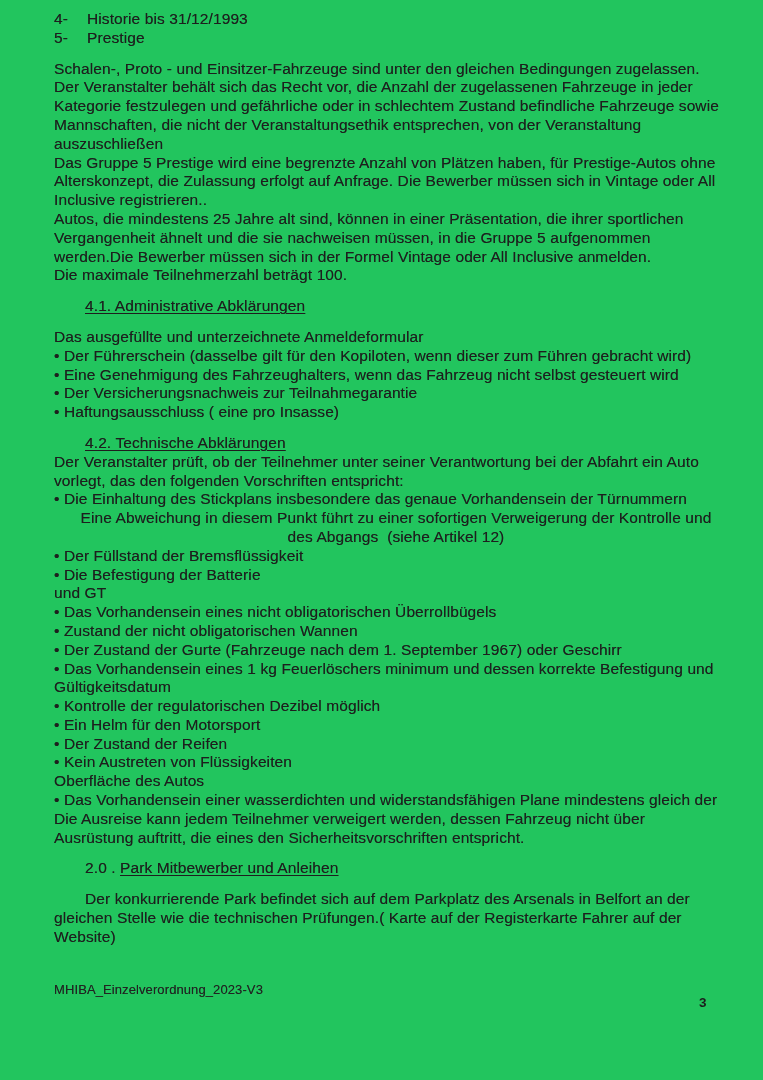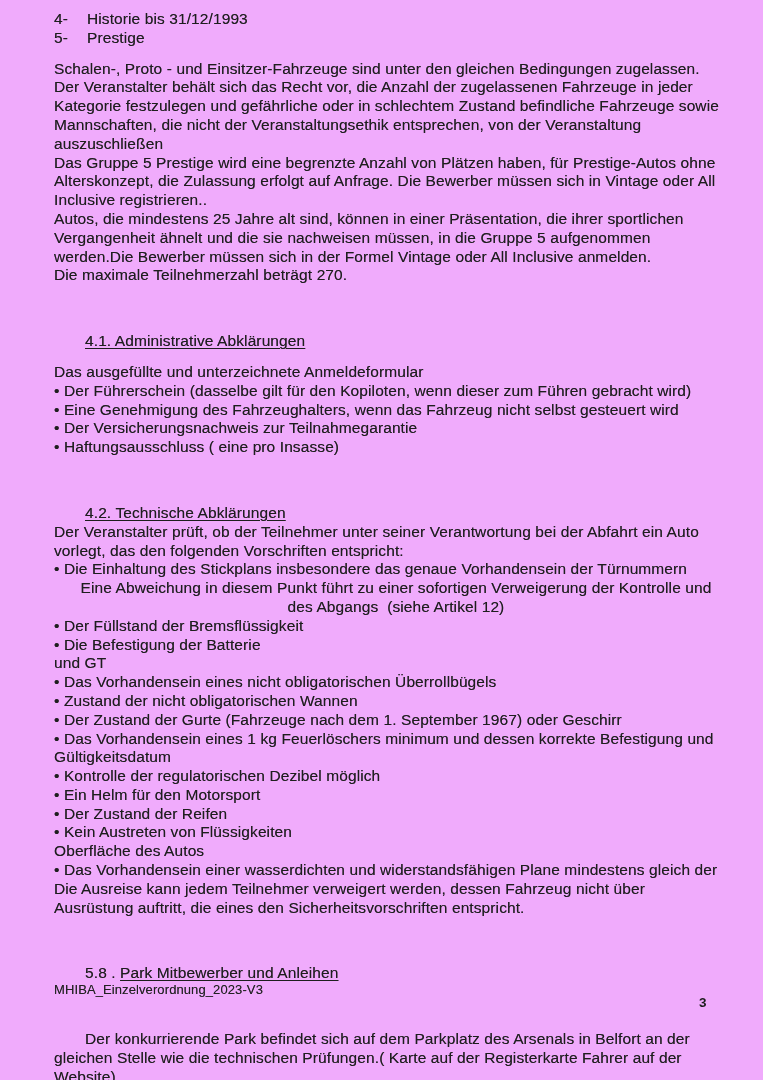--- a/index.html
+++ b/index.html
@@ -11,37 +11,37 @@
     width: 763px;
     height: 1080px;
     position: relative;
     overflow: hidden;
     font-family: "Liberation Sans", sans-serif;
     color: #1e1e1e;
   }
   .page {
     position: absolute;
     inset: 0;
-    background: #f0abfc;
+    background: #22c55e;
     padding: 10px 41px 0 54px;
     box-sizing: border-box;
   }
   .doc-body .line {
     font-size: 15.5px;
     line-height: 18.8px;
     white-space: pre-wrap;
     letter-spacing: 0.1px;
     text-shadow: 0 0 0.4px rgba(20,20,20,0.55);
   }
   .doc-body .gap { height: 12px; }
   .line .num {
     display: inline-block;
     width: 33px;
   }
-  .indent1 { padding-left: 31px; margin-top: 35px; }
+  .indent1 { padding-left: 31px; }
   .indent2 { padding-left: 16px; text-align: center; }
   .uline {
     text-decoration: underline;
     text-underline-offset: 2px;
     text-decoration-thickness: 1px;
   }
   .page-number {
     position: absolute;
     left: 699px;
     top: 995px;
@@ -71,21 +71,21 @@
       <div class="line">Der Veranstalter behält sich das Recht vor, die Anzahl der zugelassenen Fahrzeuge in jeder</div>
       <div class="line">Kategorie festzulegen und gefährliche oder in schlechtem Zustand befindliche Fahrzeuge sowie</div>
       <div class="line">Mannschaften, die nicht der Veranstaltungsethik entsprechen, von der Veranstaltung</div>
       <div class="line">auszuschließen</div>
       <div class="line">Das Gruppe 5 Prestige wird eine begrenzte Anzahl von Plätzen haben, für Prestige-Autos ohne</div>
       <div class="line">Alterskonzept, die Zulassung erfolgt auf Anfrage. Die Bewerber müssen sich in Vintage oder All</div>
       <div class="line">Inclusive registrieren..</div>
       <div class="line">Autos, die mindestens 25 Jahre alt sind, können in einer Präsentation, die ihrer sportlichen</div>
       <div class="line">Vergangenheit ähnelt und die sie nachweisen müssen, in die Gruppe 5 aufgenommen</div>
       <div class="line">werden.Die Bewerber müssen sich in der Formel Vintage oder All Inclusive anmelden.</div>
-      <div class="line">Die maximale Teilnehmerzahl beträgt 270.</div>
+      <div class="line">Die maximale Teilnehmerzahl beträgt 100.</div>
       <div class="gap"></div>
       <div class="line indent1"><span class="uline">4.1. Administrative Abklärungen</span></div>
       <div class="gap"></div>
       <div class="line">Das ausgefüllte und unterzeichnete Anmeldeformular</div>
       <div class="line">• Der Führerschein (dasselbe gilt für den Kopiloten, wenn dieser zum Führen gebracht wird)</div>
       <div class="line">• Eine Genehmigung des Fahrzeughalters, wenn das Fahrzeug nicht selbst gesteuert wird</div>
       <div class="line">• Der Versicherungsnachweis zur Teilnahmegarantie</div>
       <div class="line">• Haftungsausschluss ( eine pro Insasse)</div>
       <div class="gap"></div>
       <div class="line indent1"><span class="uline">4.2. Technische Abklärungen</span></div>
@@ -104,21 +104,21 @@
       <div class="line">Gültigkeitsdatum</div>
       <div class="line">• Kontrolle der regulatorischen Dezibel möglich</div>
       <div class="line">• Ein Helm für den Motorsport</div>
       <div class="line">• Der Zustand der Reifen</div>
       <div class="line">• Kein Austreten von Flüssigkeiten</div>
       <div class="line">Oberfläche des Autos</div>
       <div class="line">• Das Vorhandensein einer wasserdichten und widerstandsfähigen Plane mindestens gleich der</div>
       <div class="line">Die Ausreise kann jedem Teilnehmer verweigert werden, dessen Fahrzeug nicht über</div>
       <div class="line">Ausrüstung auftritt, die eines den Sicherheitsvorschriften entspricht.</div>
       <div class="gap"></div>
-      <div class="line indent1"><span>5.8 . </span><span class="uline">Park Mitbewerber und Anleihen</span></div>
+      <div class="line indent1"><span>2.0 . </span><span class="uline">Park Mitbewerber und Anleihen</span></div>
       <div class="gap"></div>
       <div class="line indent1">Der konkurrierende Park befindet sich auf dem Parkplatz des Arsenals in Belfort an der</div>
       <div class="line">gleichen Stelle wie die technischen Prüfungen.( Karte auf der Registerkarte Fahrer auf der</div>
       <div class="line">Website)</div>
     </div>
   <div class="page-number">3</div>
   <div class="footer-ref">MHIBA_Einzelverordnung_2023-V3</div>
 </div>
 
 </body></html>

